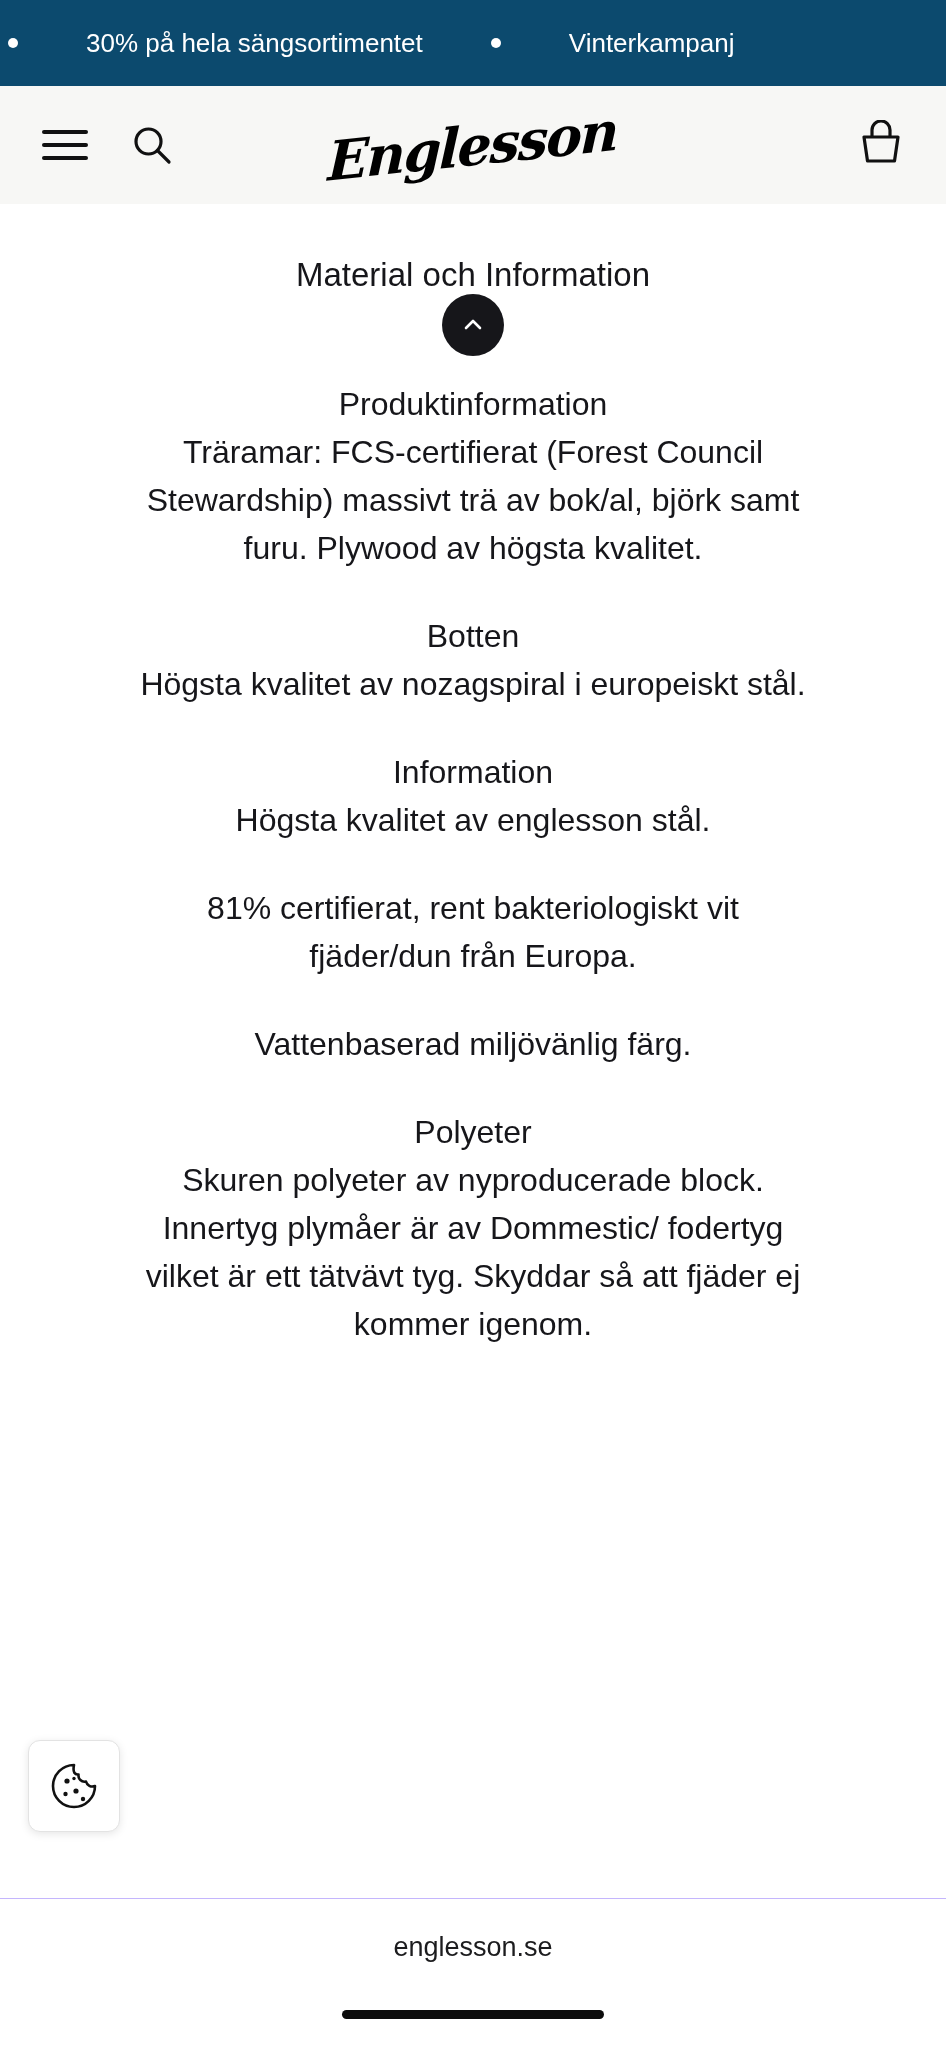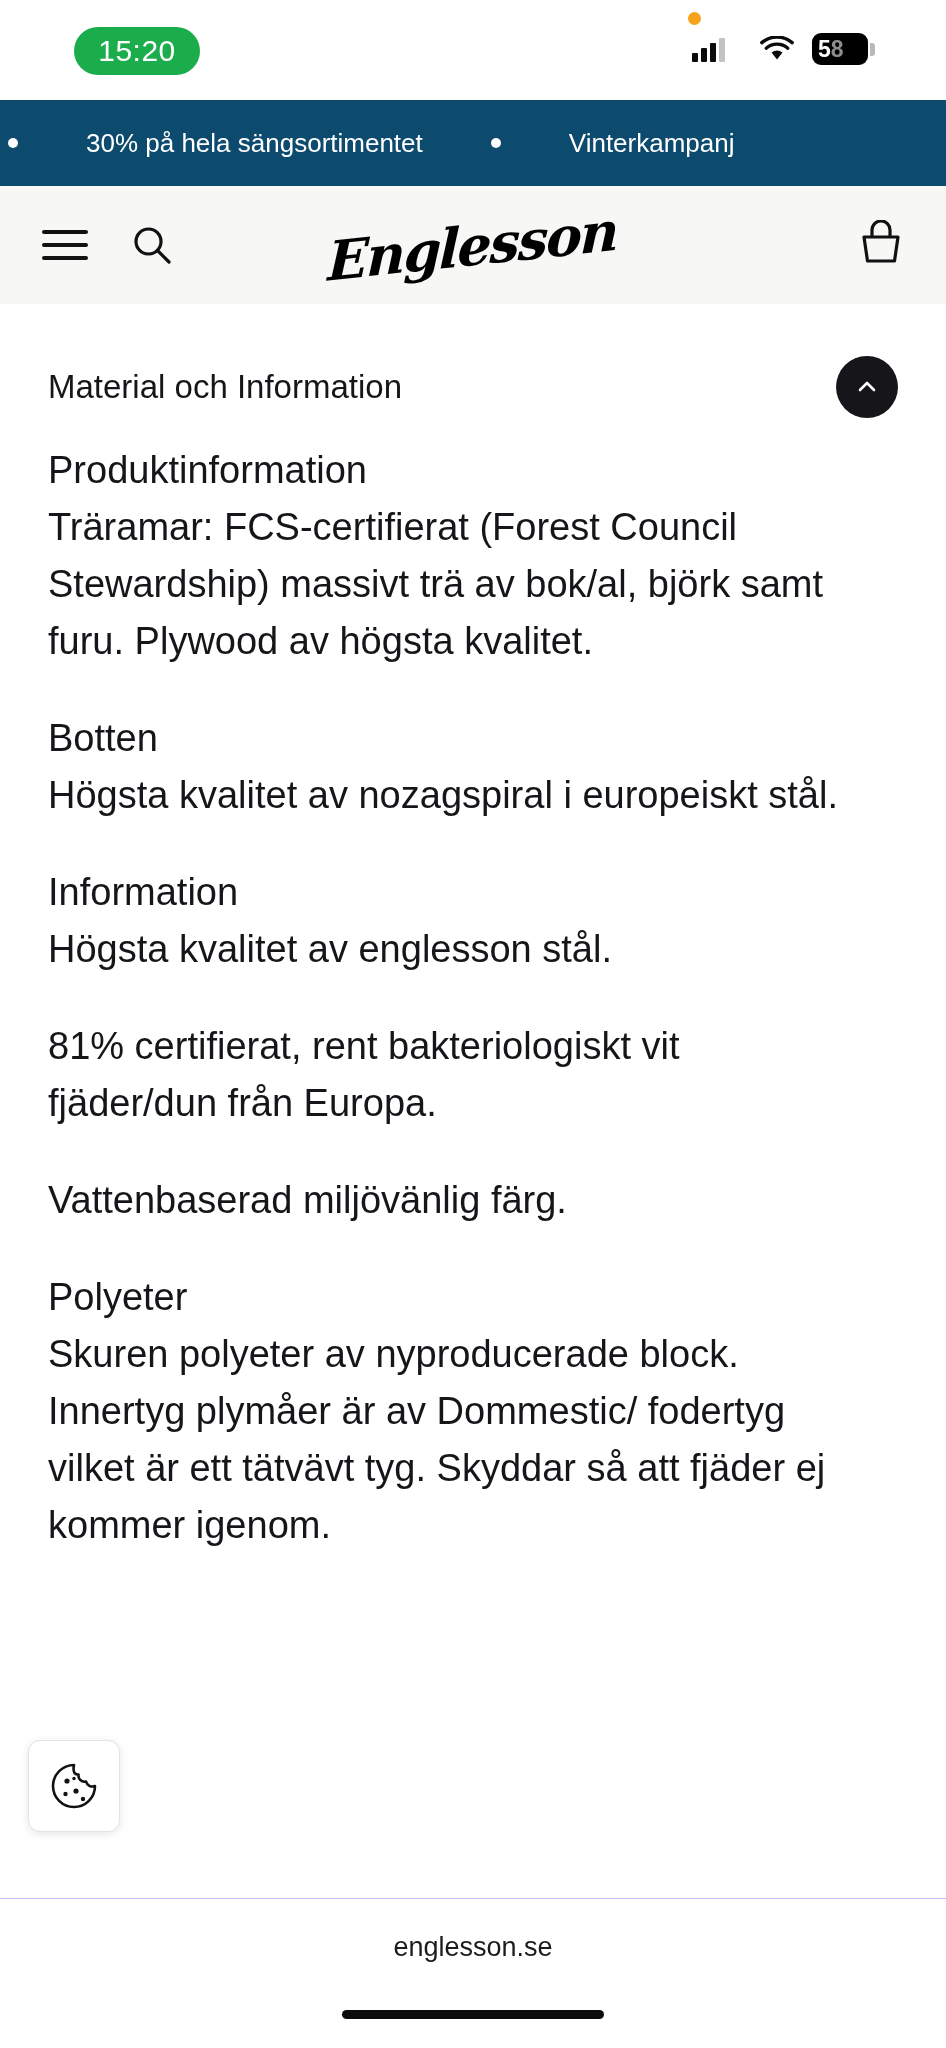--- a/index.html
+++ b/index.html
@@ -184,37 +184,38 @@
     position: relative;
     overflow: hidden;
     background: #ffffff;
   }
   .section-head {
     display: flex;
     align-items: center;
     justify-content: space-between;
     padding-top: 52px;
     padding-bottom: 24px;
+    flex-direction: column;
   }
   .section-title {
     font-size: 33px;
     color: #16161a;
     font-weight: 400;
   }
   .collapse-btn {
     width: 62px; height: 62px;
     border-radius: 50%;
     background: #16161a;
     display: flex; align-items: center; justify-content: center;
     cursor: pointer;
     flex: 0 0 62px;
   }
   .collapse-btn svg { display: block; }
 
-  .body-text { font-size: 38px; line-height: 1.5; color: #16161a; }
+  .body-text { font-size: 32px; line-height: 1.5; color: #16161a; text-align: center; }
   .para { margin-bottom: 40px; }
   .para:last-child { margin-bottom: 0; }
   .para .line { display: block; }
 
   
   .cookie-btn {
     position: absolute;
     left: 28px;
     bottom: 66px;
     width: 92px; height: 92px;
@@ -254,42 +255,20 @@
     height: 9px;
     border-radius: 5px;
     background: #0c0c0c;
   }
 </style>
 </head>
 <body>
 
 <div class="phone">
 
-  <div class="statusbar">
-    <div class="time-pill">15:20</div>
-    <div class="orange-dot"></div>
-    <div class="signal">
-      <i></i>
-        <i></i>
-        <i></i>
-        <i></i>
-    </div>
-    <div class="wifi">
-      <svg width="34" height="26" viewBox="0 0 34 26">
-        <path d="M17 23.5 L11.5 16.5 A9 9 0 0 1 22.5 16.5 Z" fill="#0b0b0b"></path>
-        <path d="M6.2 12.2 A16.5 16.5 0 0 1 27.8 12.2" stroke="#0b0b0b" stroke-width="3.4" fill="none" stroke-linecap="round"></path>
-        <path d="M1.8 6.6 A23.5 23.5 0 0 1 32.2 6.6" stroke="#0b0b0b" stroke-width="3.4" fill="none" stroke-linecap="round"></path>
-      </svg>
-    </div>
-    <div class="battery">
-      <span>5</span>
-        <span class="fill-rest">8</span>
-    </div>
-    <div class="battery-cap"></div>
-  </div>
 
   <div class="announce">
     <div class="row">
       <span class="bullet"></span>
       <span class="ann-item">30% på hela sängsortimentet</span>
       <span class="bullet"></span>
       <span class="ann-item">Vinterkampanj</span>
     </div>
   </div>
 

